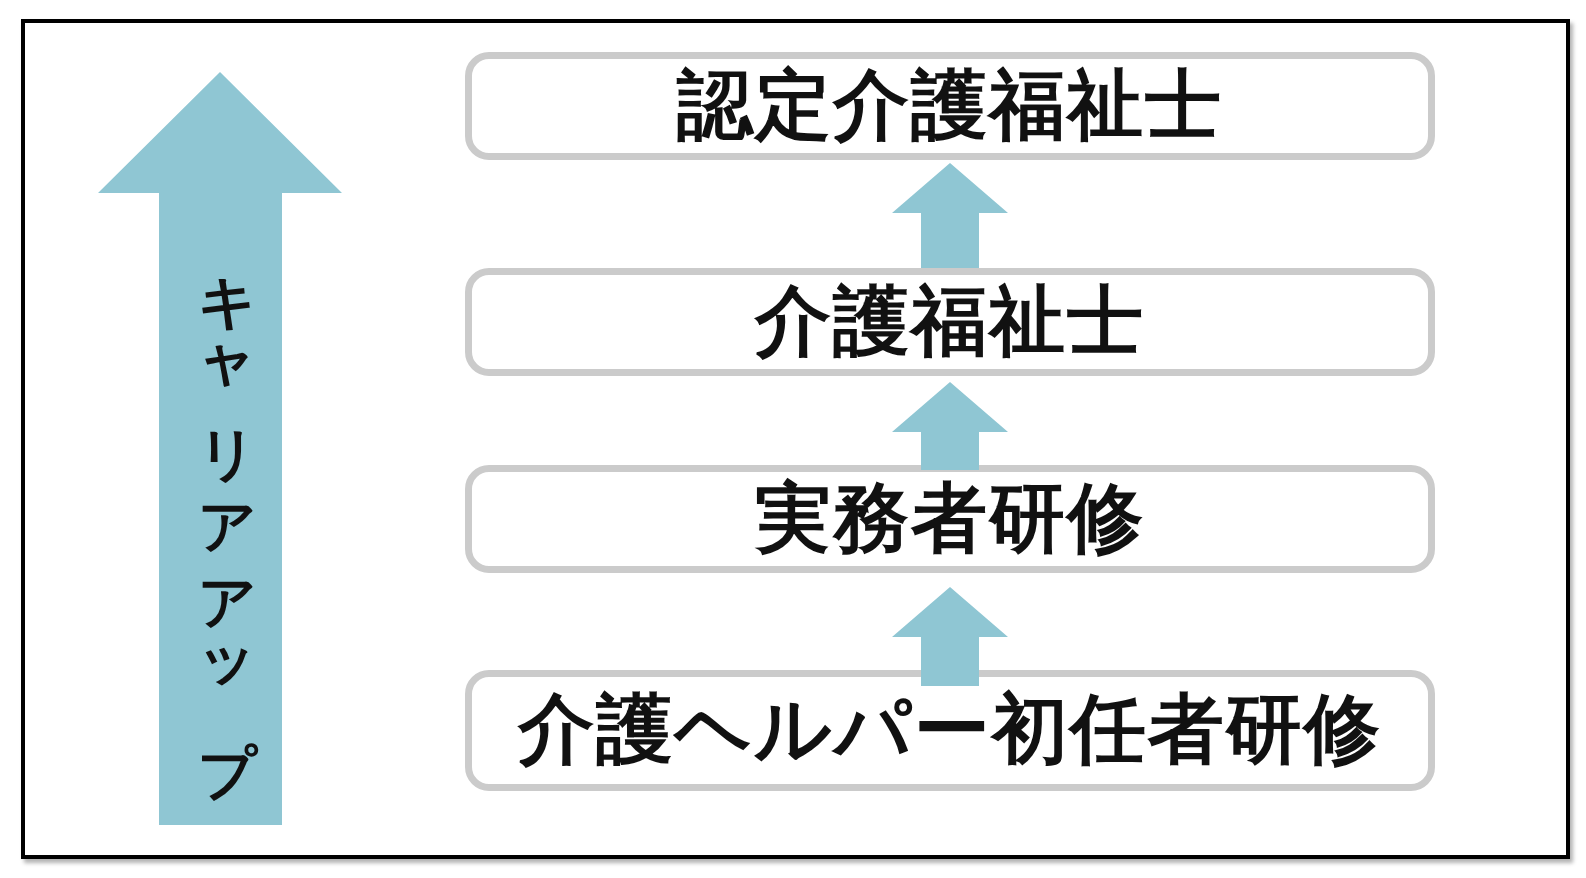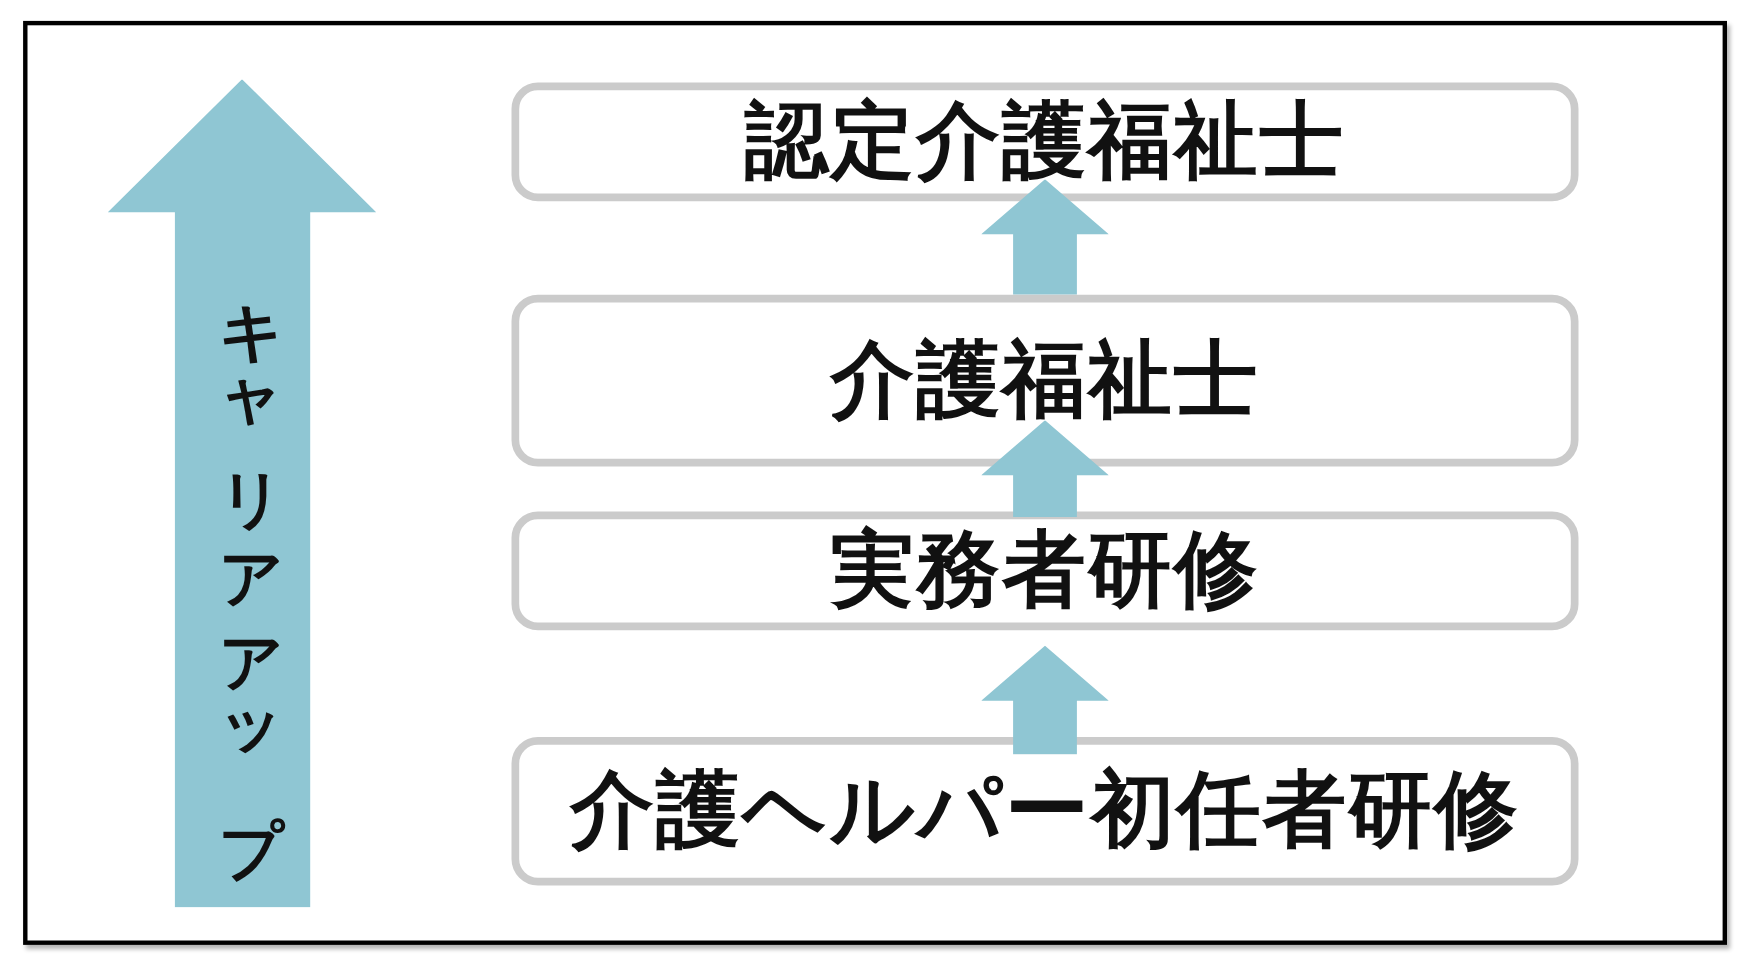--- a/index.html
+++ b/index.html
@@ -66,24 +66,24 @@
     justify-content: center;
     z-index: 2;
   }
   .level-box .label {
     font-size: 76px;
     font-weight: 900;
     letter-spacing: 2px;
     color: #111111;
     white-space: nowrap;
   }
-  .box-1 { top: 75px;  height: 108px; }
-  .box-2 { top: 268px; height: 156px; }
+  .box-1 { top: 52px;  height: 108px; }
+  .box-2 { top: 268px; height: 108px; }
   .box-3 { top: 465px; height: 108px; }
-  .box-4 { top: 670px; height: 135px; }
+  .box-4 { top: 670px; height: 121px; }
   
   .small-arrow {
     position: absolute;
     left: 892px;
     width: 116px;
     background: #8FC6D3;
     clip-path: polygon(50% 0, 100% 50px, 87px 50px, 87px 100%, 29px 100%, 29px 50px, 0 50px);
     filter: drop-shadow(2px 2px 2px rgba(100,100,100,0.35));
     z-index: 4;
   }

